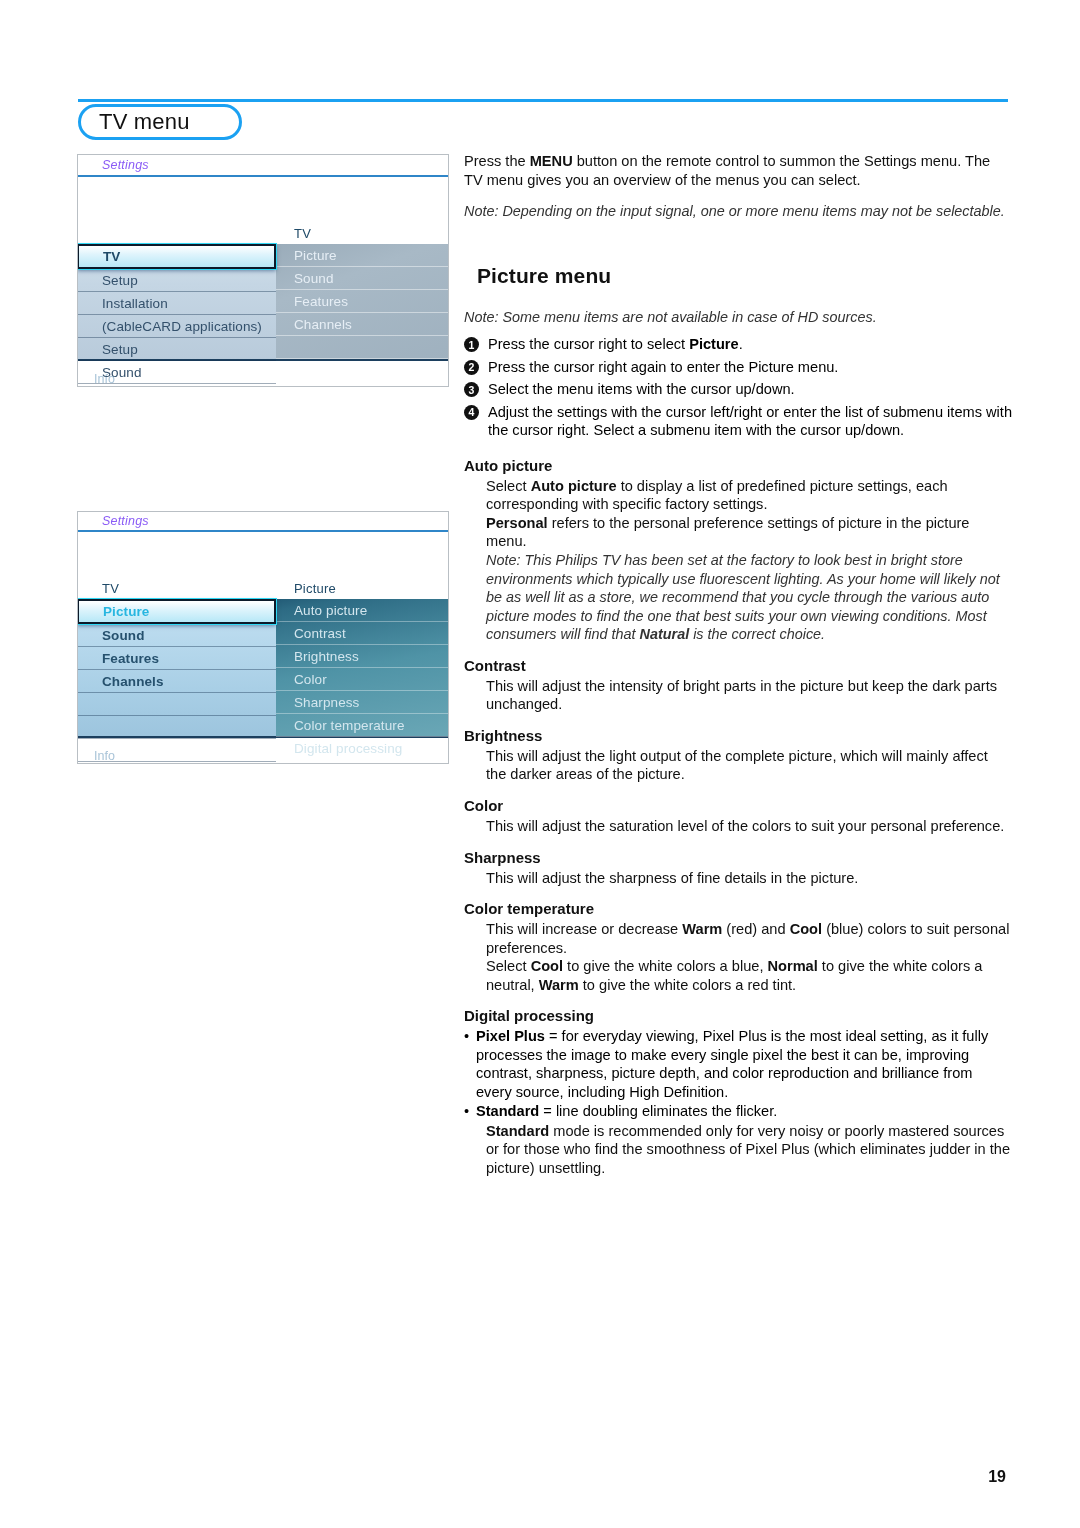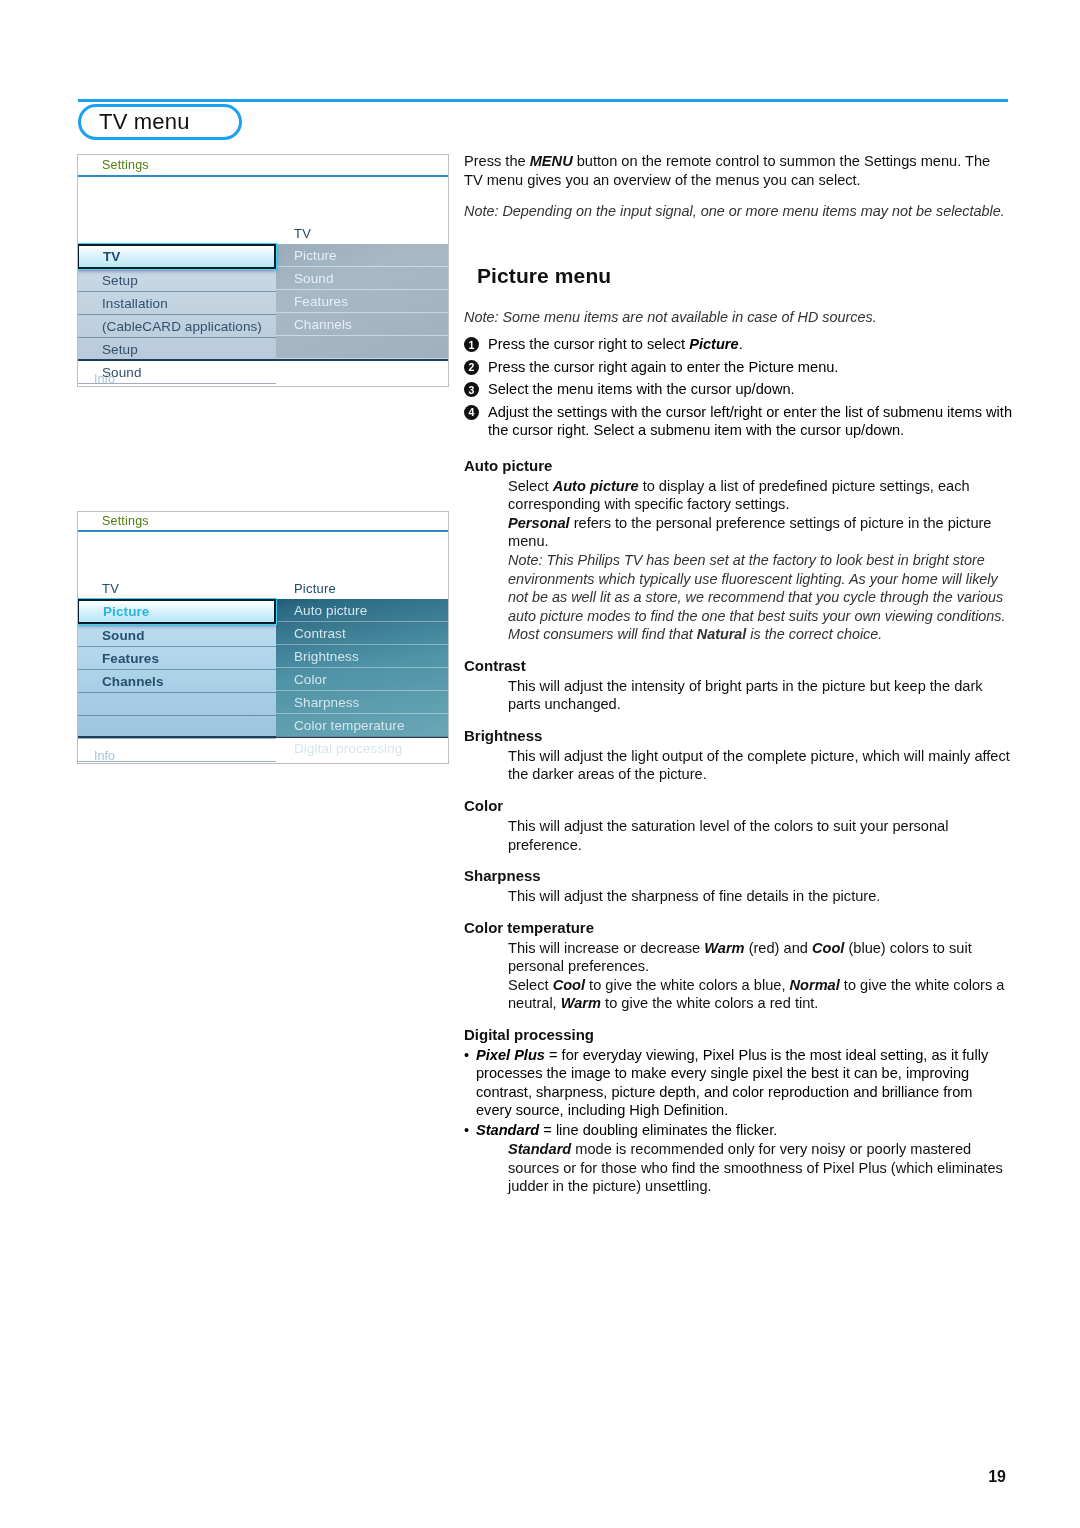--- a/index.html
+++ b/index.html
@@ -48,23 +48,24 @@
   }
   .tv-topbar {
     height: 22px;
     background: #ffffff;
     display: flex;
     align-items: center;
     border-bottom: 2px solid #2f86c8;
   }
   .tv-topbar .lbl {
     font-size: 12.5px;
-    color: #4d7c0f;
+    color: #8b5cf6;
     padding-left: 24px;
     letter-spacing: .2px;
+    font-style: italic;
   }
   .tv-body { display: flex; position: relative; }
   .tv-col { position: relative; margin-top: 45px; }
   .tv-colhead {
     height: 22px;
     background: #ffffff;
     display: flex; align-items: center;
     font-size: 13px; color: #1f4a68;
     padding-left: 24px;
     letter-spacing: .2px;
@@ -172,21 +173,21 @@
     margin: 13px;
     letter-spacing: .1px;
     color: #111;
   }
   h3.sub {
     font-size: 15px;
     font-weight: bold;
     margin: 0 0 3px 0;
     color: #111;
   }
-  .indent { margin-left: 44px; }
+  .indent { margin-left: 22px; }
 
   
   .steps { margin-top: 9px; }
   .step {
     display: flex;
     align-items: flex-start;
     margin-bottom: 4px;
   }
   .bullet {
     flex: 0 0 auto;
@@ -211,21 +212,21 @@
     padding-left: 12px;
     position: relative;
     margin-bottom: 1px;
   }
   .dash-list li::before {
     content: "•";
     position: absolute;
     left: 0; top: 0;
   }
 
-  b { font-weight: bold; font-style: italic; }
+  b { font-weight: bold; }
 
   .page-num {
     position: absolute;
     right: 74px; bottom: 42px;
     font-size: 16px;
     font-weight: bold;
     color: #111;
   }
 </style>
 </head>

